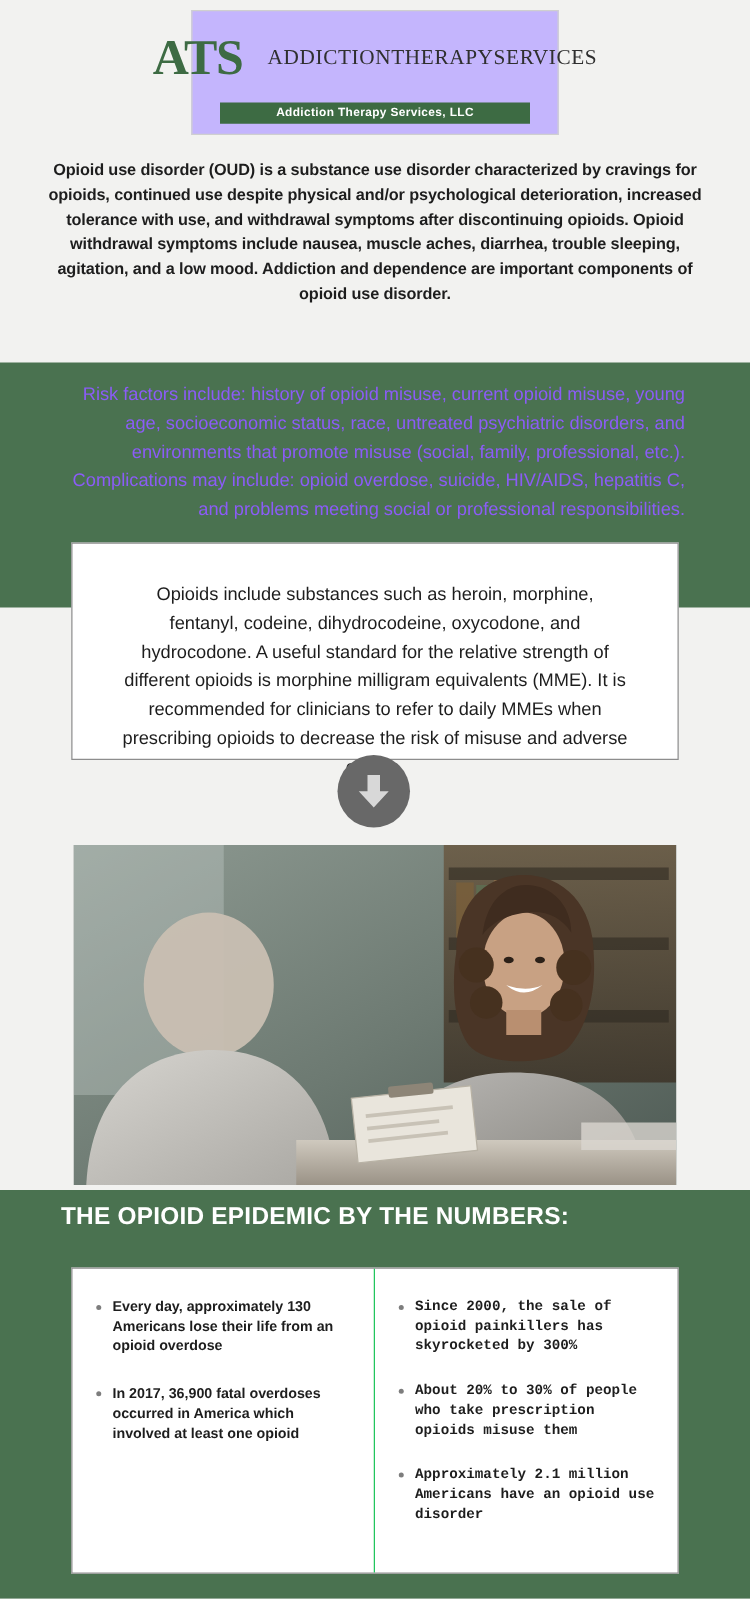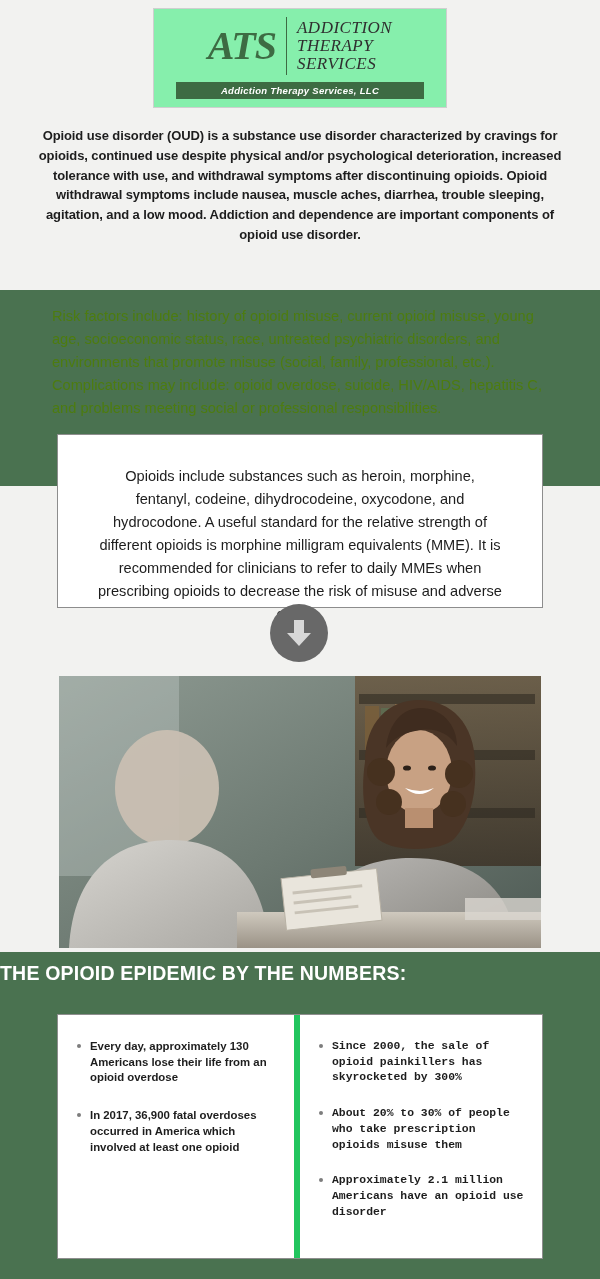--- a/index.html
+++ b/index.html
@@ -21,27 +21,26 @@
     background: #f2f2f0;
   }
 
   
   .logo-wrap {
     position: absolute;
     top: 8px;
     left: 153px;
     width: 294px;
     height: 100px;
-    background: #86efac;
+    background: #c4b5fd;
     border: 1px solid #cfcfcf;
     display: flex;
     flex-direction: column;
     align-items: center;
     justify-content: flex-start;
-    font-style: italic;
   }
   .logo-row {
     display: flex;
     align-items: center;
     justify-content: center;
     width: 100%;
     padding-top: 8px;
   }
   .logo-ats {
     font-family: "Liberation Serif", serif;
@@ -53,21 +52,20 @@
     padding-right: 10px;
   }
   .logo-div {
     width: 1px;
     height: 58px;
     background: #3d6b43;
     margin-right: 10px;
   }
   .logo-lines {
     display: flex;
-    flex-direction: column;
     line-height: 1.05;
   }
   .logo-lines span {
     font-family: "Liberation Serif", serif;
     font-size: 17px;
     letter-spacing: 0.5px;
     color: #2f2f2f;
     font-weight: normal;
   }
   .logo-bar {
@@ -103,24 +101,24 @@
     left: 0;
     width: 600px;
     height: 196px;
     background: #4a7250;
   }
   .green-text {
     position: absolute;
     top: 305px;
     left: 52px;
     width: 496px;
-    text-align: left;
+    text-align: right;
     font-size: 14.6px;
     line-height: 1.58;
-    color: #4d7c0f;
+    color: #8b5cf6;
   }
 
   
   .card {
     position: absolute;
     top: 434px;
     left: 57px;
     width: 486px;
     height: 174px;
     background: #ffffff;
@@ -168,40 +166,41 @@
     left: 0;
     width: 600px;
     height: 327px;
     background: #4a7250;
   }
   .bottom-title {
     position: absolute;
     top: 962px;
     left: 0;
     width: 504px;
+    text-align: center;
     color: #ffffff;
     font-size: 19.5px;
     font-weight: bold;
     letter-spacing: 0.2px;
   }
   .stats-card {
     position: absolute;
     top: 1014px;
     left: 57px;
     width: 486px;
     height: 245px;
     background: #ffffff;
     border: 1px solid #8d8d8d;
     display: flex;
   }
   .stats-col {
     width: 50%;
     padding: 24px 18px 10px 18px;
   }
-  .stats-col.left { border-right: 6px solid #22c55e; }
+  .stats-col.left { border-right: 1px solid #22c55e; }
   .stats-col.right { padding-top: 24px; font-family: Liberation Mono, monospace; }
   .stat-item {
     position: relative;
     padding-left: 14px;
     margin-bottom: 22px;
     font-size: 11.4px;
     line-height: 1.38;
     font-weight: bold;
     color: #1d1d1d;
   }

